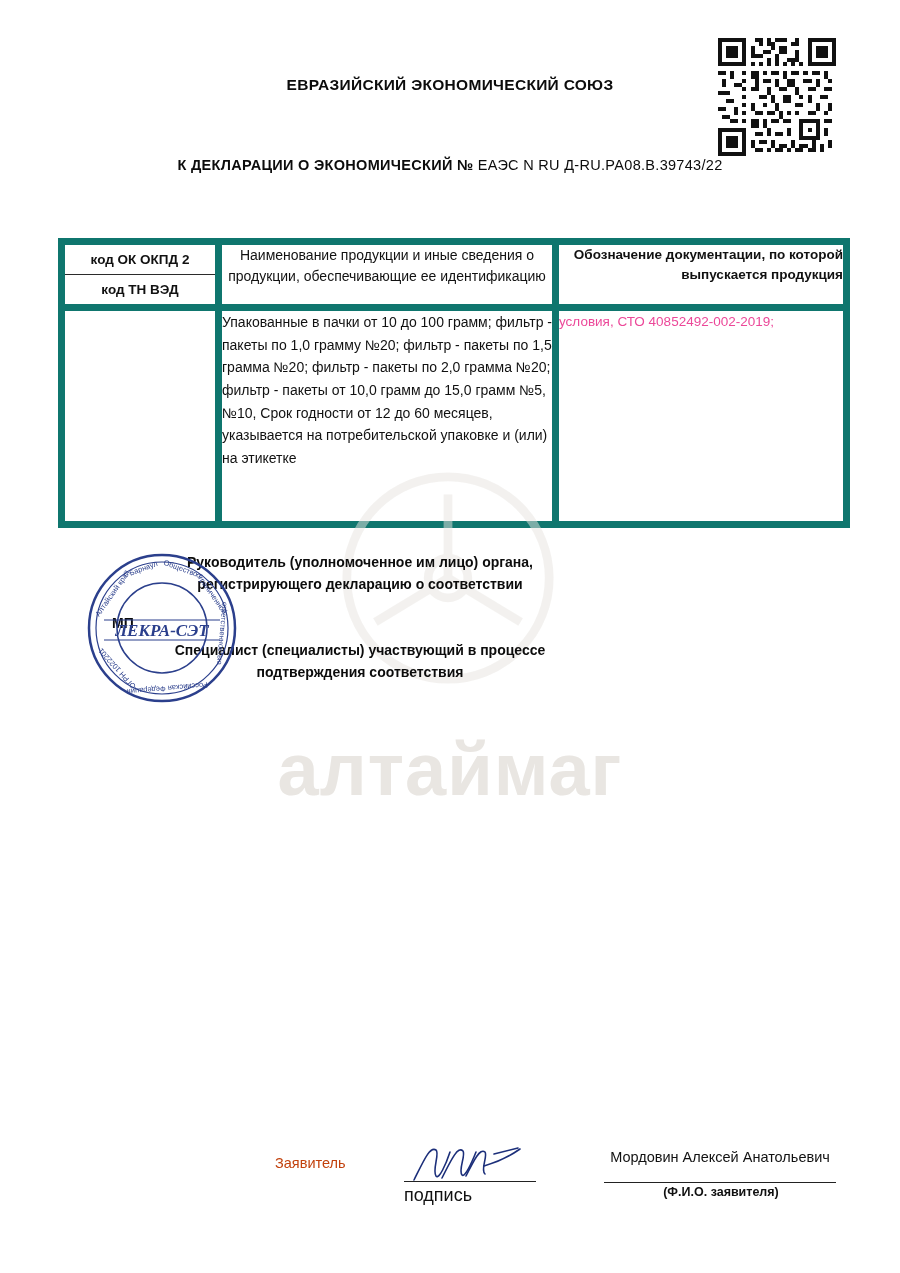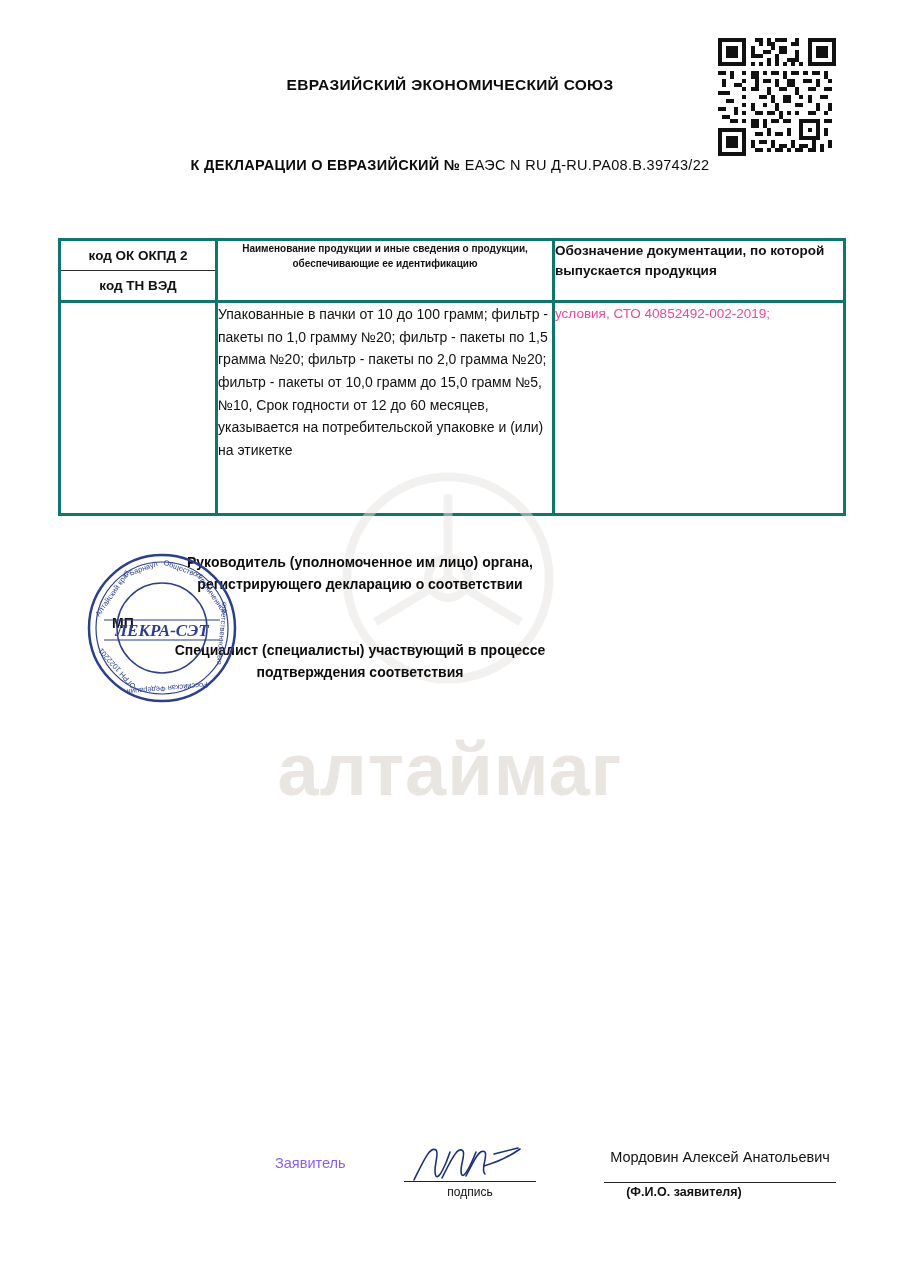--- a/index.html
+++ b/index.html
@@ -57,46 +57,46 @@
   
   .tbl {
     position: absolute;
     left: 58px;
     top: 238px;
     width: 785px;
     border-collapse: collapse;
     table-layout: fixed;
   }
   .tbl td, .tbl th {
-    border: 3px solid #0f766e;
+    border: 7px solid #0f766e;
     vertical-align: top;
     padding: 0;
   }
   .col-a { width: 157px; }
   .col-b { width: 337px; }
   .col-c { width: 291px; }
 
   .th-a-top, .th-a-bot {
     text-align: center;
     font-weight: bold;
     font-size: 13.5px;
     padding: 7px 4px 7px 4px;
   }
   .th-a-top { border-bottom: 1px solid #2b2b2b; }
   .th-inner { display: block; }
 
   .th-b {
     text-align: center;
-    font-weight: bold;
-    font-size: 10px;
+    font-weight: normal;
+    font-size: 14px;
     padding: 14px 10px 10px 10px;
     line-height: 1.5;
   }
   .th-c {
-    text-align: left;
+    text-align: right;
     font-weight: bold;
     font-size: 13.5px;
     padding: 14px 12px 10px 12px;
     line-height: 1.5;
   }
 
   .cell-a { height: 210px; }
   .cell-b {
     font-size: 14px;
     line-height: 1.62;
@@ -187,36 +187,35 @@
     letter-spacing: 0.5px;
     pointer-events: none;
   }
 
   
   .ft-applicant {
     position: absolute;
     left: 275px;
     top: 1155px;
     font-size: 14.5px;
-    color: #8b5cf6;
+    color: #c2410c;
   }
   .ft-sign-line {
     position: absolute;
     left: 404px;
     top: 1181px;
     width: 132px;
     border-bottom: 1px solid #222;
   }
   .ft-sign-label {
     position: absolute;
     left: 404px;
     top: 1185px;
     width: 132px;
-    text-align: center;
-    font-size: 12px;
+    font-size: 18px;
     color: #111;
   }
   .ft-scribble {
     position: absolute;
     left: 406px;
     top: 1140px;
     width: 130px;
     height: 46px;
   }
   .ft-name {
@@ -231,21 +230,21 @@
   }
   .ft-name-line {
     position: absolute;
     left: 604px;
     top: 1182px;
     width: 232px;
     border-bottom: 1px solid #222;
   }
   .ft-name-label {
     position: absolute;
-    left: 564px;
+    left: 601px;
     top: 1185px;
     width: 240px;
     text-align: center;
     font-size: 12.5px;
     font-weight: bold;
     color: #111;
   }
 </style>
 </head>
 <body>
@@ -388,21 +387,21 @@
           <rect x="22" y="27" width="2" height="1"></rect>
         <rect x="25" y="27" width="1" height="1"></rect>
         <rect x="20" y="16" width="1" height="1"></rect>
           <rect x="21" y="24" width="2" height="1"></rect>
       </g>
     </svg>
   </div>
 
   <div class="hdr hdr-1">ЕВРАЗИЙСКИЙ ЭКОНОМИЧЕСКИЙ СОЮЗ</div>
   <div class="hdr hdr-3">
-    <span>К ДЕКЛАРАЦИИ О ЕВРАЗИЙСКИЙ №</span>
+    <span>К ДЕКЛАРАЦИИ О ЭКОНОМИЧЕСКИЙ №</span>
     <span class="reg-no">ЕАЭС N RU Д-RU.РА08.В.39743/22</span>
   </div>
 
   <table class="tbl">
     <colgroup>
       <col class="col-a">
         <col class="col-b">
         <col class="col-c">
     </colgroup>
     <tbody>

